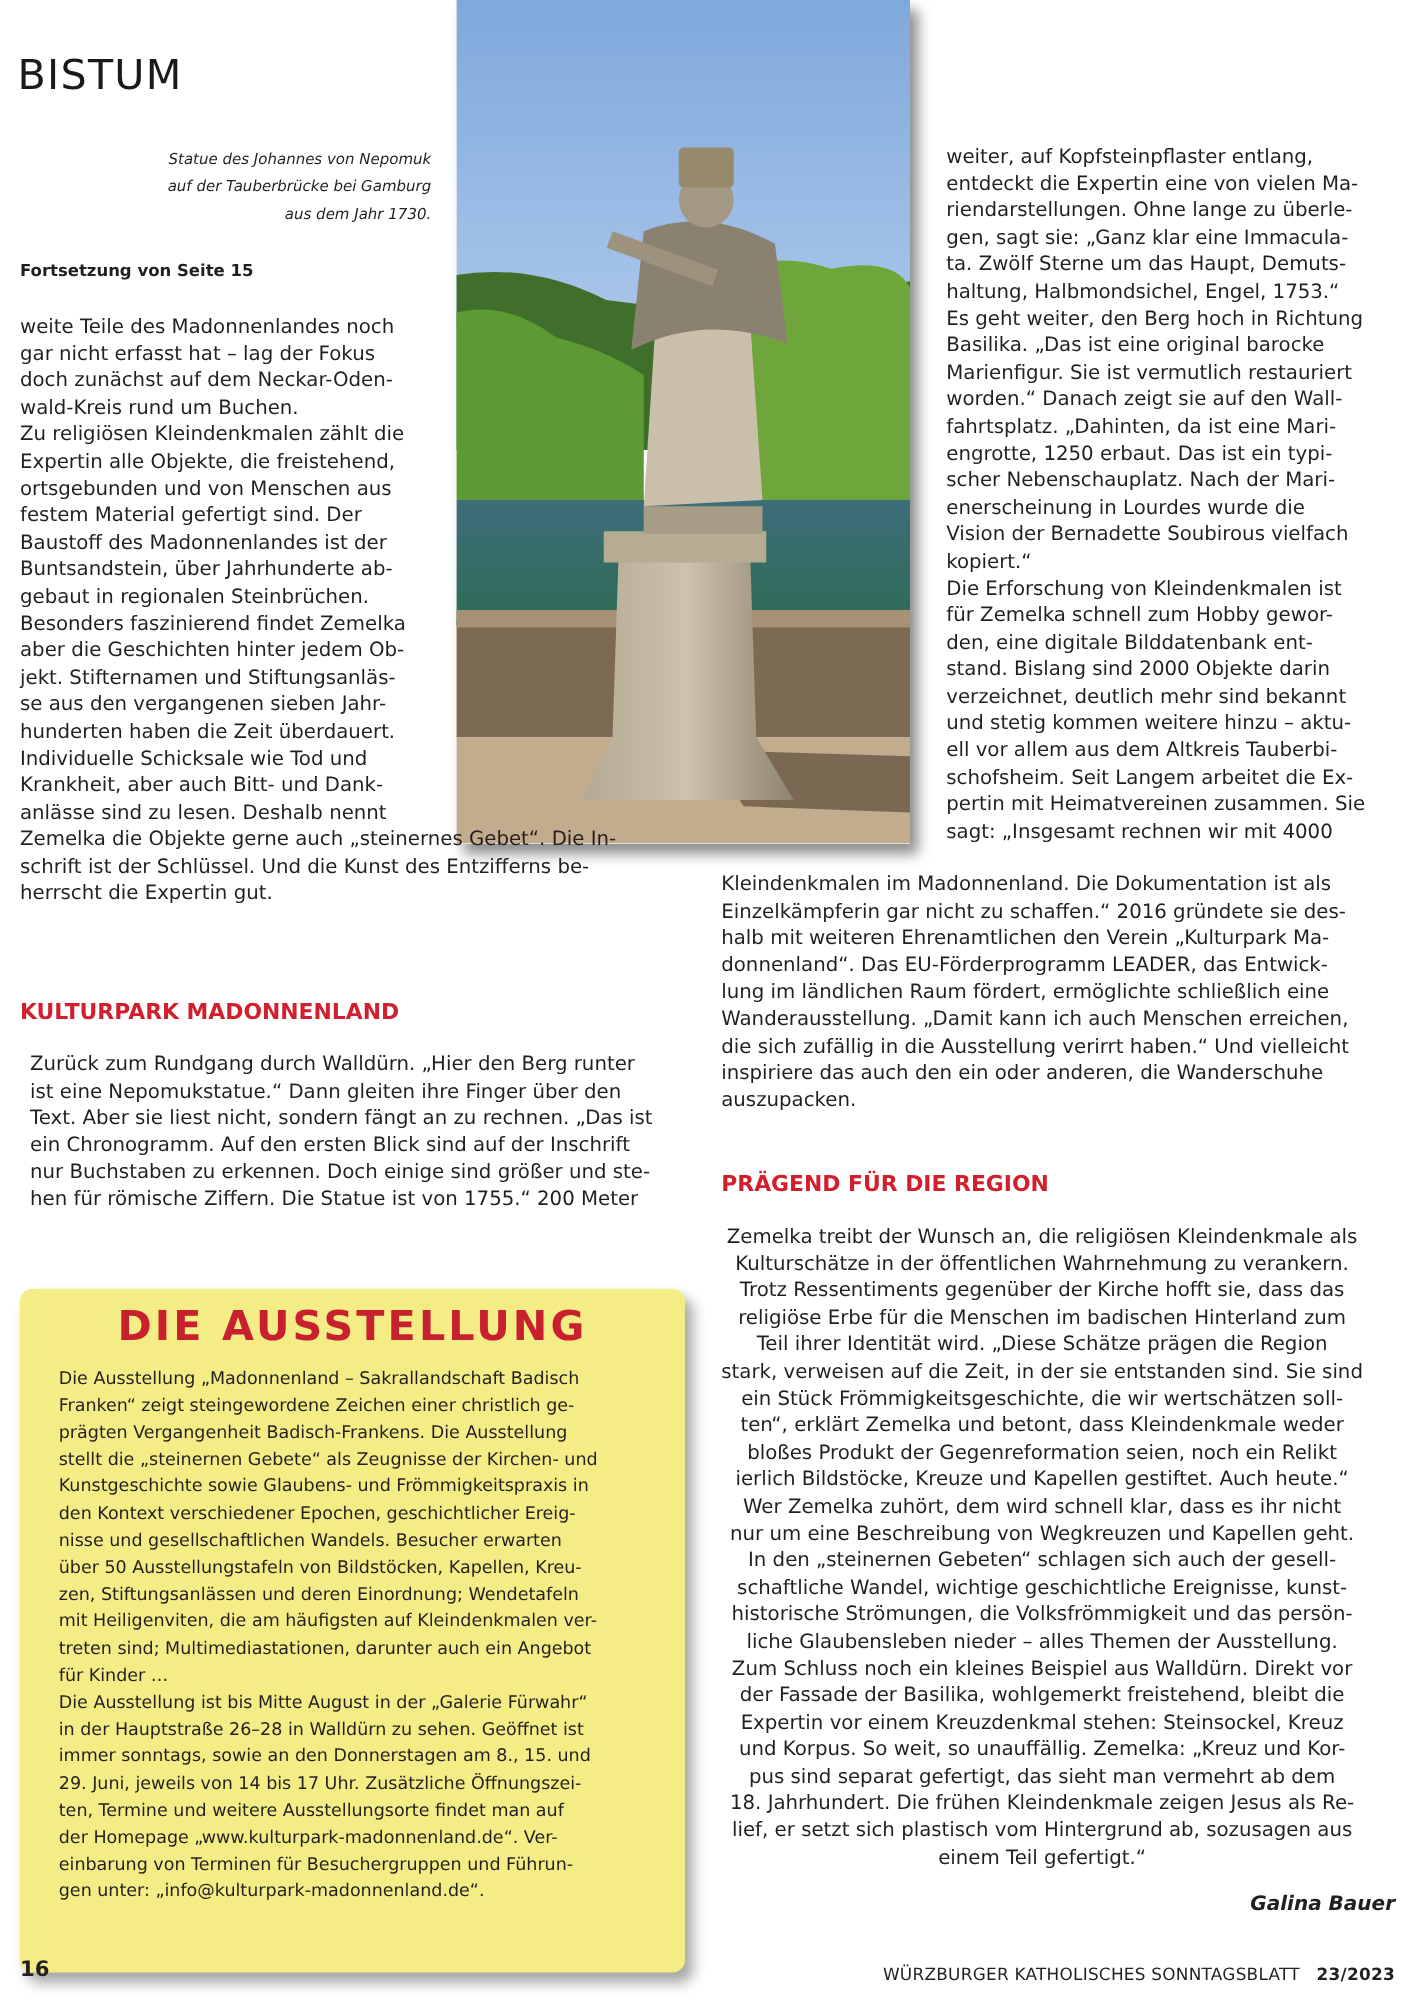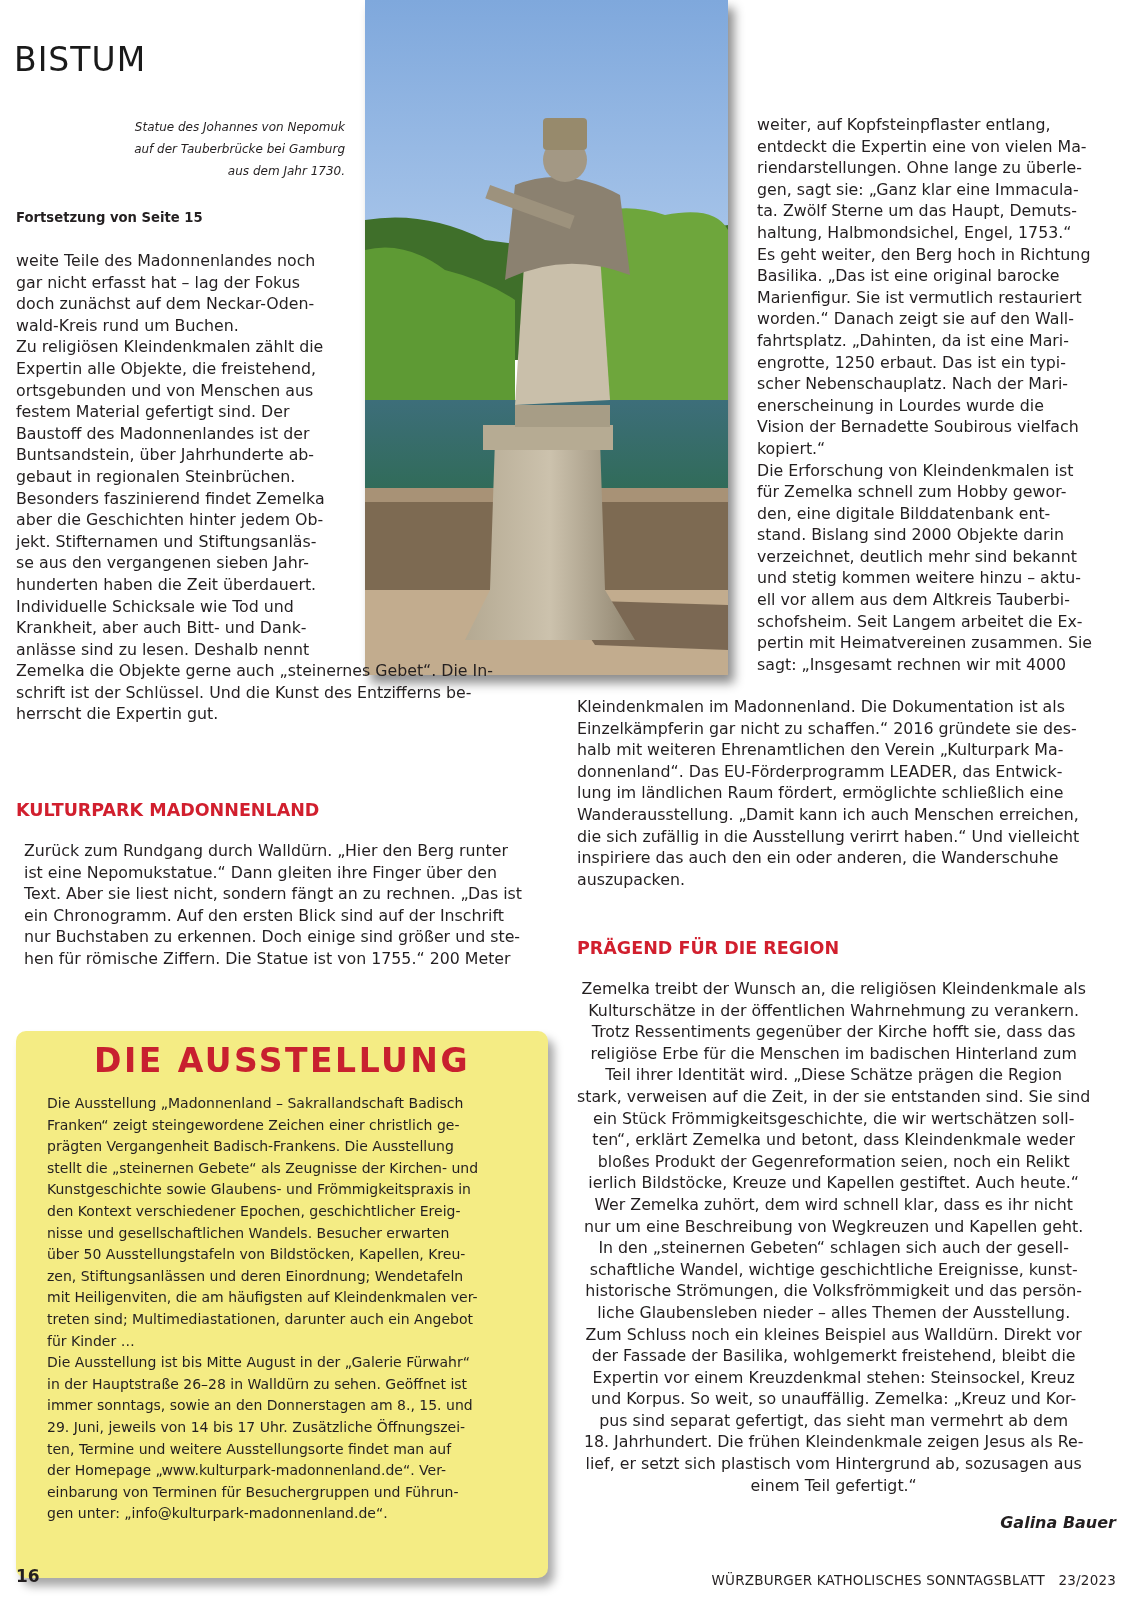--- a/index.html
+++ b/index.html
@@ -23,21 +23,21 @@
   .left-body2 { left:24px; top:840px; }
   .right-body2 { left:577px; top:978px;text-align:center; }
   .infobox { left:16px; top:1005px; width:532px; height:547px; background:#f4ec84;
              border-radius:10px; box-shadow: 6px 8px 10px rgba(0,0,0,0.35); margin-top: 26px; }
   .infobox-title { position:absolute; left:0; width:100%; top:10px; text-align:center;
                    color:#c8202f; font-weight:bold; font-size:33px; letter-spacing:2.5px; margin:0; }
   .infobox-body { position:absolute; left:31px; top:62px; font-size:14px; line-height:21.6px; }
   .author { right:16px; top:1513px; font-style:italic; font-size:16px;font-weight:bold; }
   .page-num { left:16px; top:1566px; font-size:17px; font-weight:bold; }
   .footer { right:16px; top:1572px; font-size:13.5px; letter-spacing:0.2px; }
-  .footer b { font-weight:normal; }
+  .footer b { font-weight:bold; }
 </style>
 </head>
 <body>
 
 <h1 class="abs section-title">BISTUM</h1>
 
 <div class="abs caption">
   <span class="line">Statue des Johannes von Nepomuk</span>
   <span class="line">auf der Tauberbrücke bei Gamburg</span>
   <span class="line">aus dem Jahr 1730.</span>

